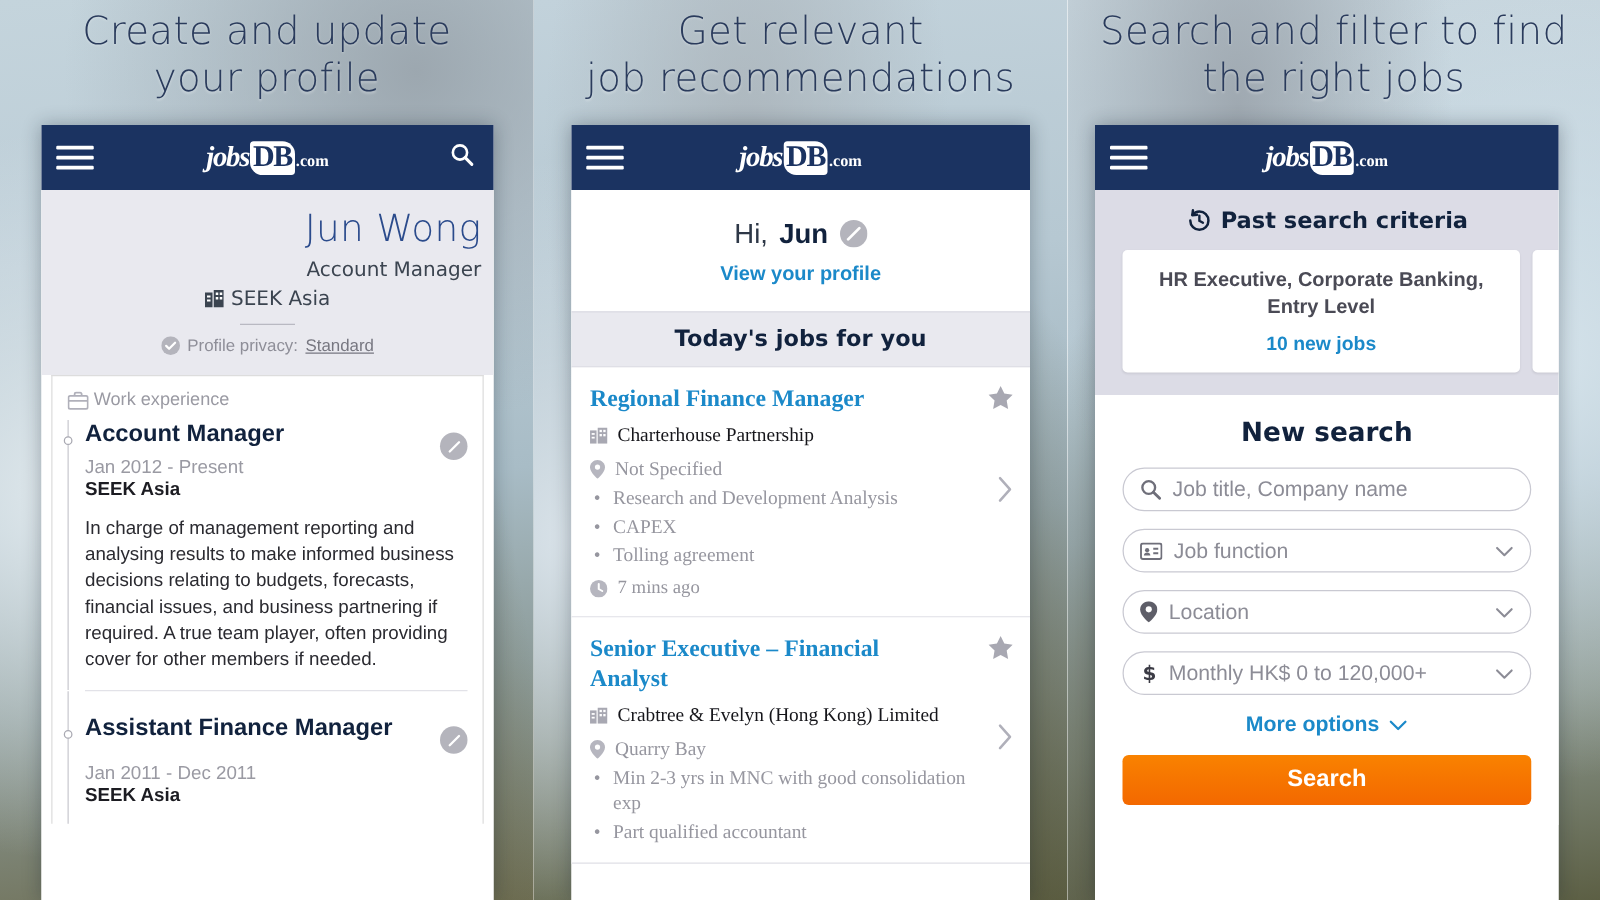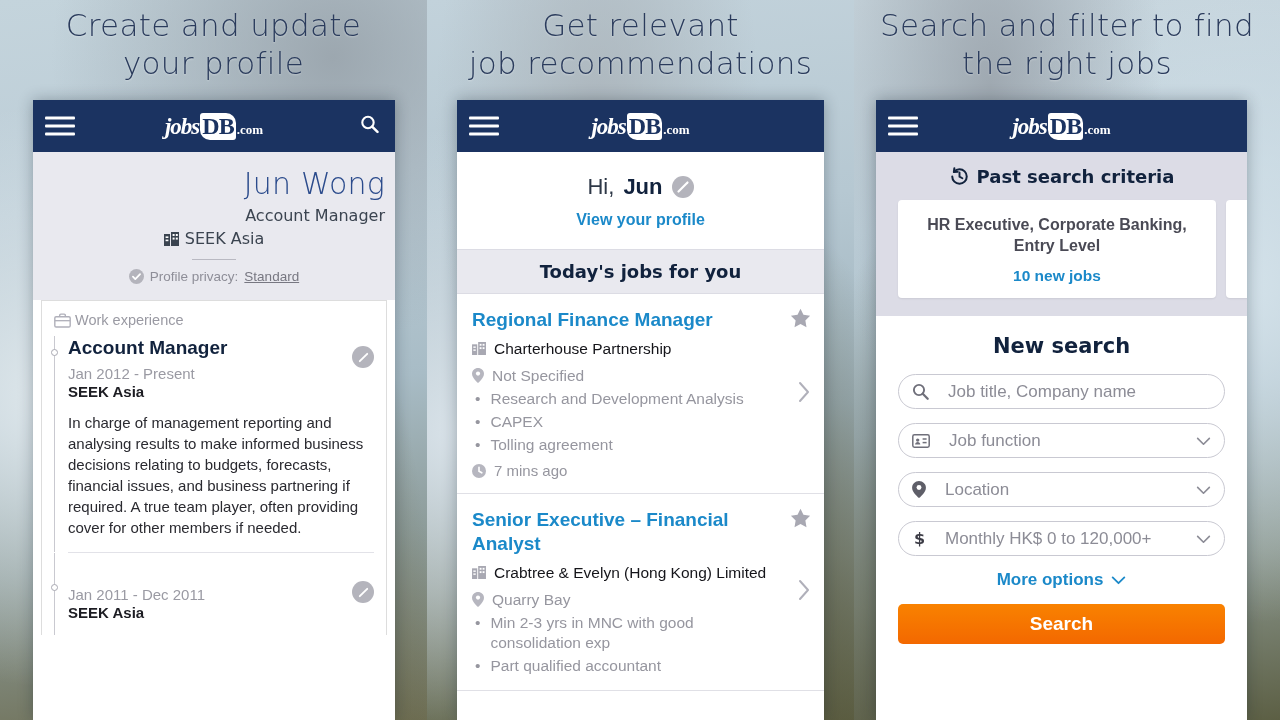--- a/index.html
+++ b/index.html
@@ -179,20 +179,21 @@
   .section-bar {
     background:#e9e9ef; text-align:center; padding:11px 0;
     font-family:"DejaVu Sans", sans-serif;
     font-weight:bold; font-size:18px; color:#11223d;
     border-top:1px solid #dcdce4; border-bottom:1px solid #dcdce4;
   }
   .job {
     background:#fff; position:relative;
     padding:14px 40px 14px 15px;
     border-bottom:1px solid #e0e0e6;
+    font-family:Liberation Serif, serif;
   }
   .job-title {
     font-size:19px; font-weight:bold; color:#1b89c9; line-height:24px;
     padding-right:18px;
   }
   .job-row {
     display:flex; align-items:flex-start; gap:8px; margin-top:7px;
     font-size:15.5px; line-height:20px;
   }
   .job-company { color:#15151a; }
@@ -239,21 +240,21 @@
   .past-card.ghost { width:40px; height:98px; }
 
   .search-wrap { background:#fff; padding:18px 0 16px; }
   .search-title {
     text-align:center; font-family:"DejaVu Sans", sans-serif;
     font-weight:bold; font-size:21px; color:#11223d; margin-bottom:16px;
   }
   .field {
     margin:0 22px 14px; height:35px;
     border:1px solid #c9c9d2; border-radius:18px;
-    display:flex; align-items:center; gap:19px; padding:0 13px;
+    display:flex; align-items:center; gap:9px; padding:0 13px;
     font-size:17px; color:#8c8c96; background:#fff;
     position:relative;
   }
   .field .caret {
     position:absolute; right:13px; top:50%; transform:translateY(-50%);
   }
   .more-options {
     text-align:center; color:#1b89c9; font-size:17px; font-weight:bold;
     margin:13px 0 14px; cursor:pointer;
     display:flex; align-items:center; justify-content:center; gap:8px;
@@ -363,20 +364,21 @@
 
           <div class="exp-block">
             <div class="exp-line"></div>
             <div class="exp-wrap" style="padding-top:18px;">
               <div class="exp-dot" style="top:31px;"></div>
               <div class="edit-badge" style="top:28px;">
                 <svg width="13" height="13" viewBox="0 0 14 14">
                     <line x1="3" y1="11" x2="11" y2="3" stroke="#fff" stroke-width="2" stroke-linecap="round"></line>
                   </svg>
               </div>
+              <div class="exp-title">Assistant Finance Manager</div>
               <div class="exp-dates" style="margin-top:15px;">Jan 2011 - Dec 2011</div>
               <div class="exp-org">SEEK Asia</div>
             </div>
           </div>
         </div>
       </div>
     </div>
   </div>
 
   <div class="panel p2">

